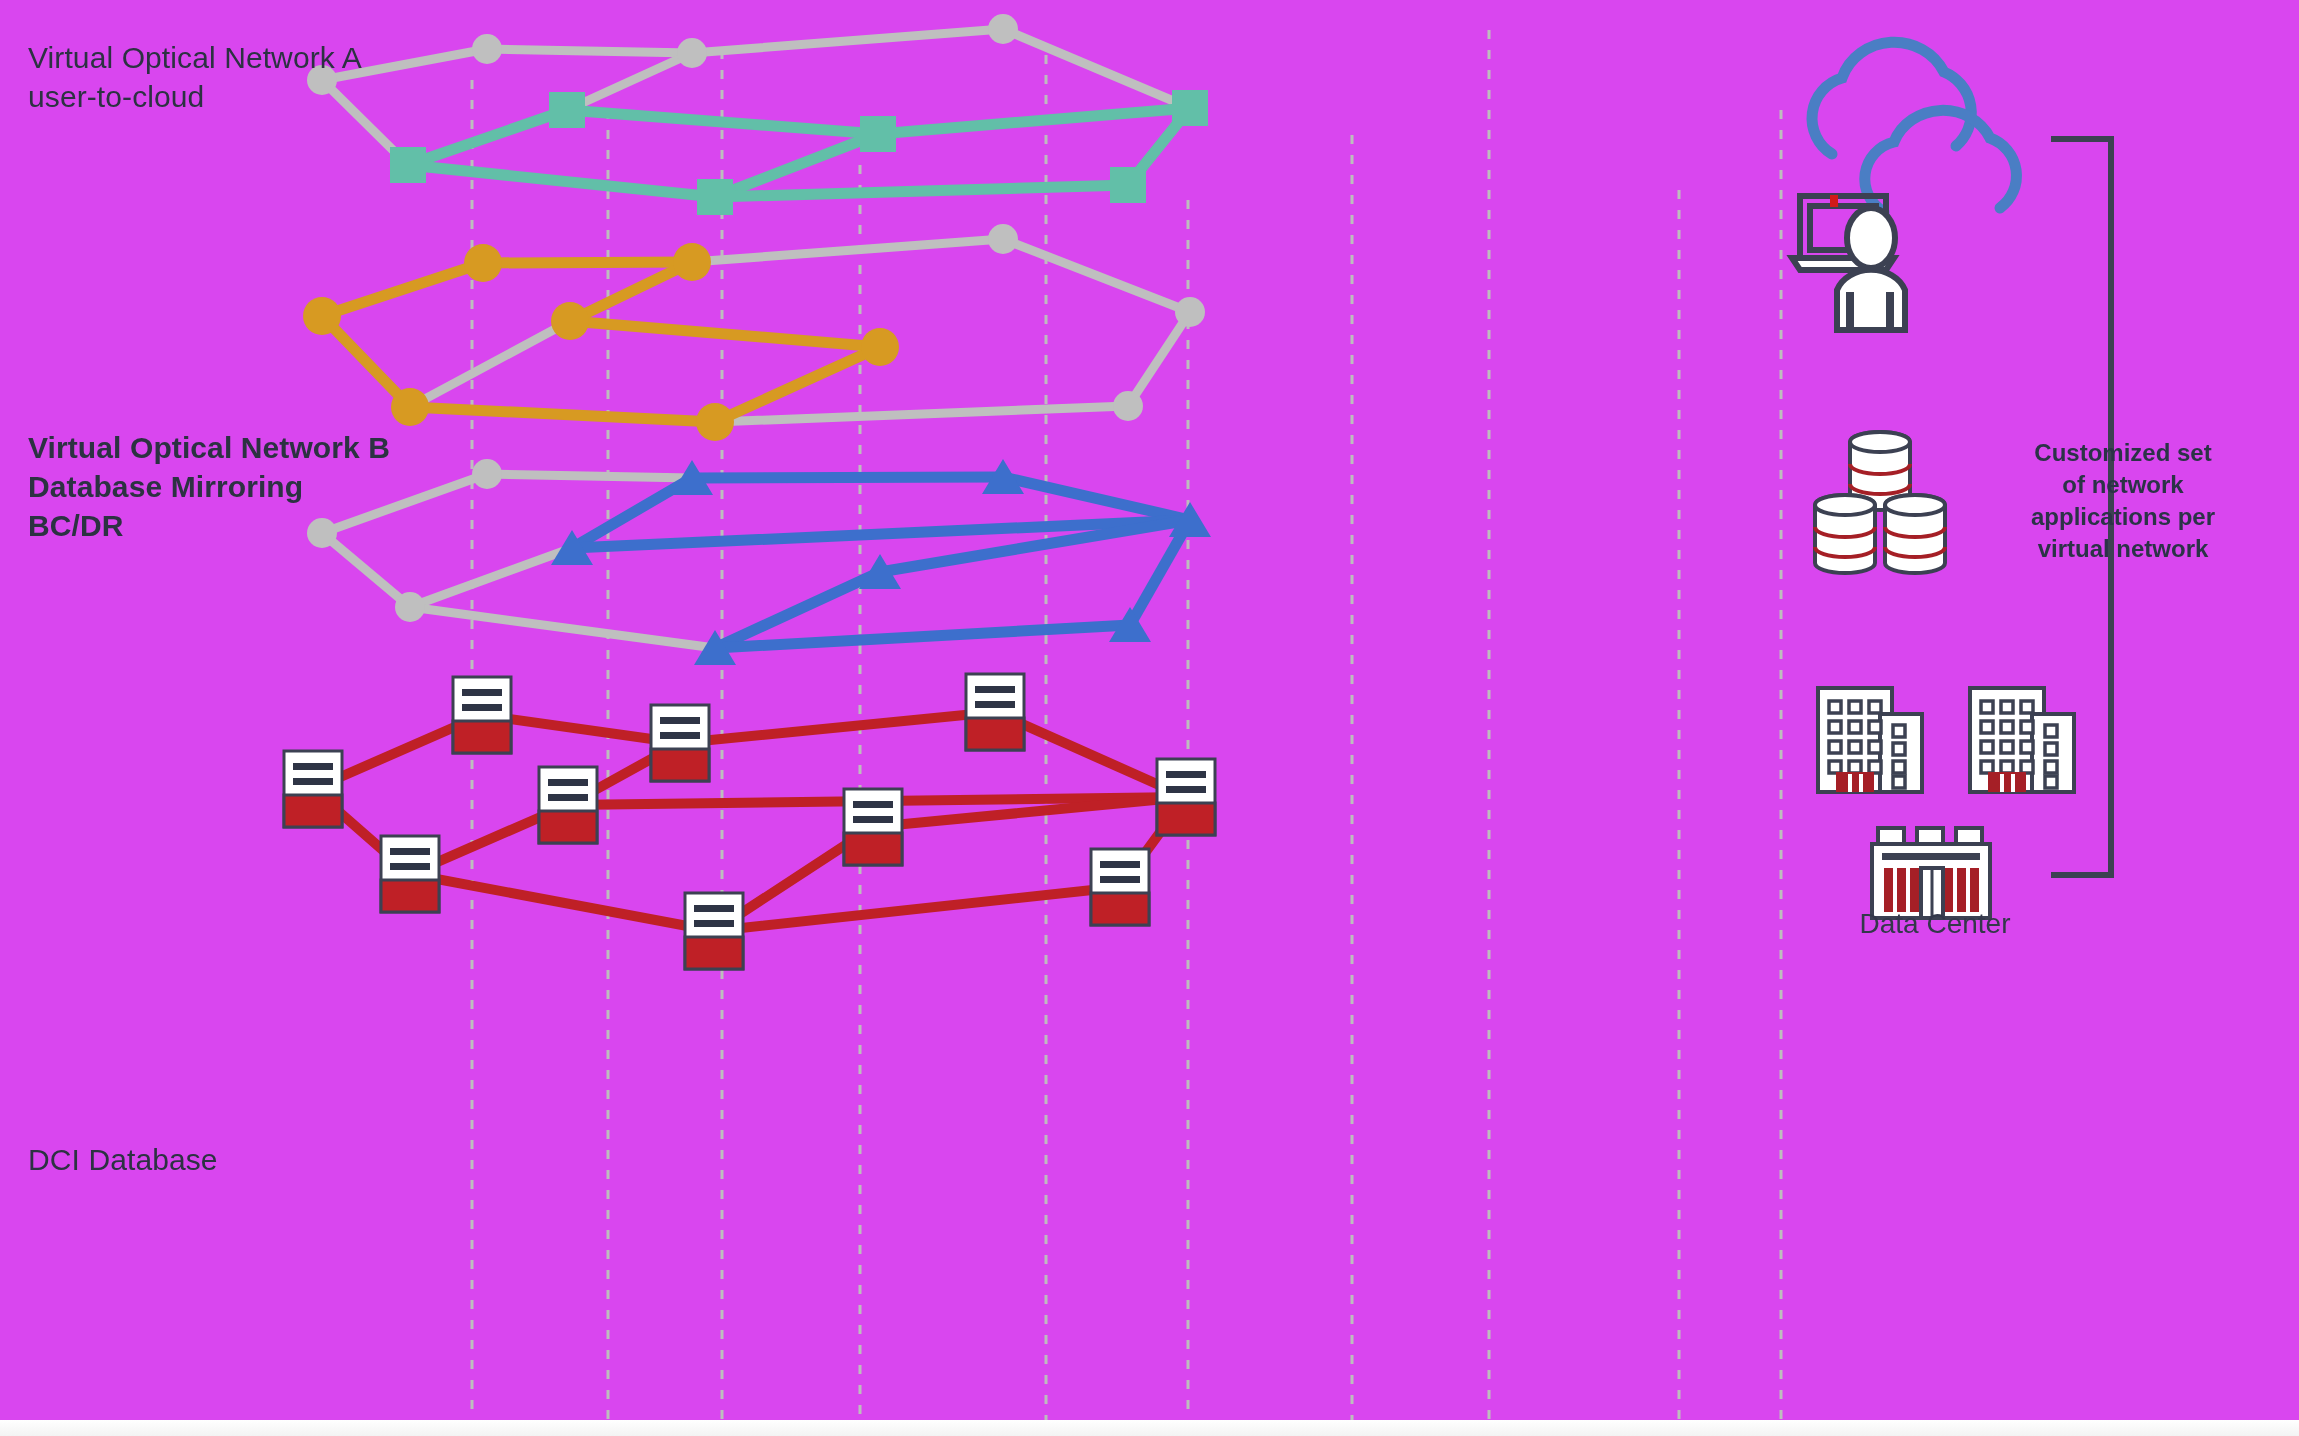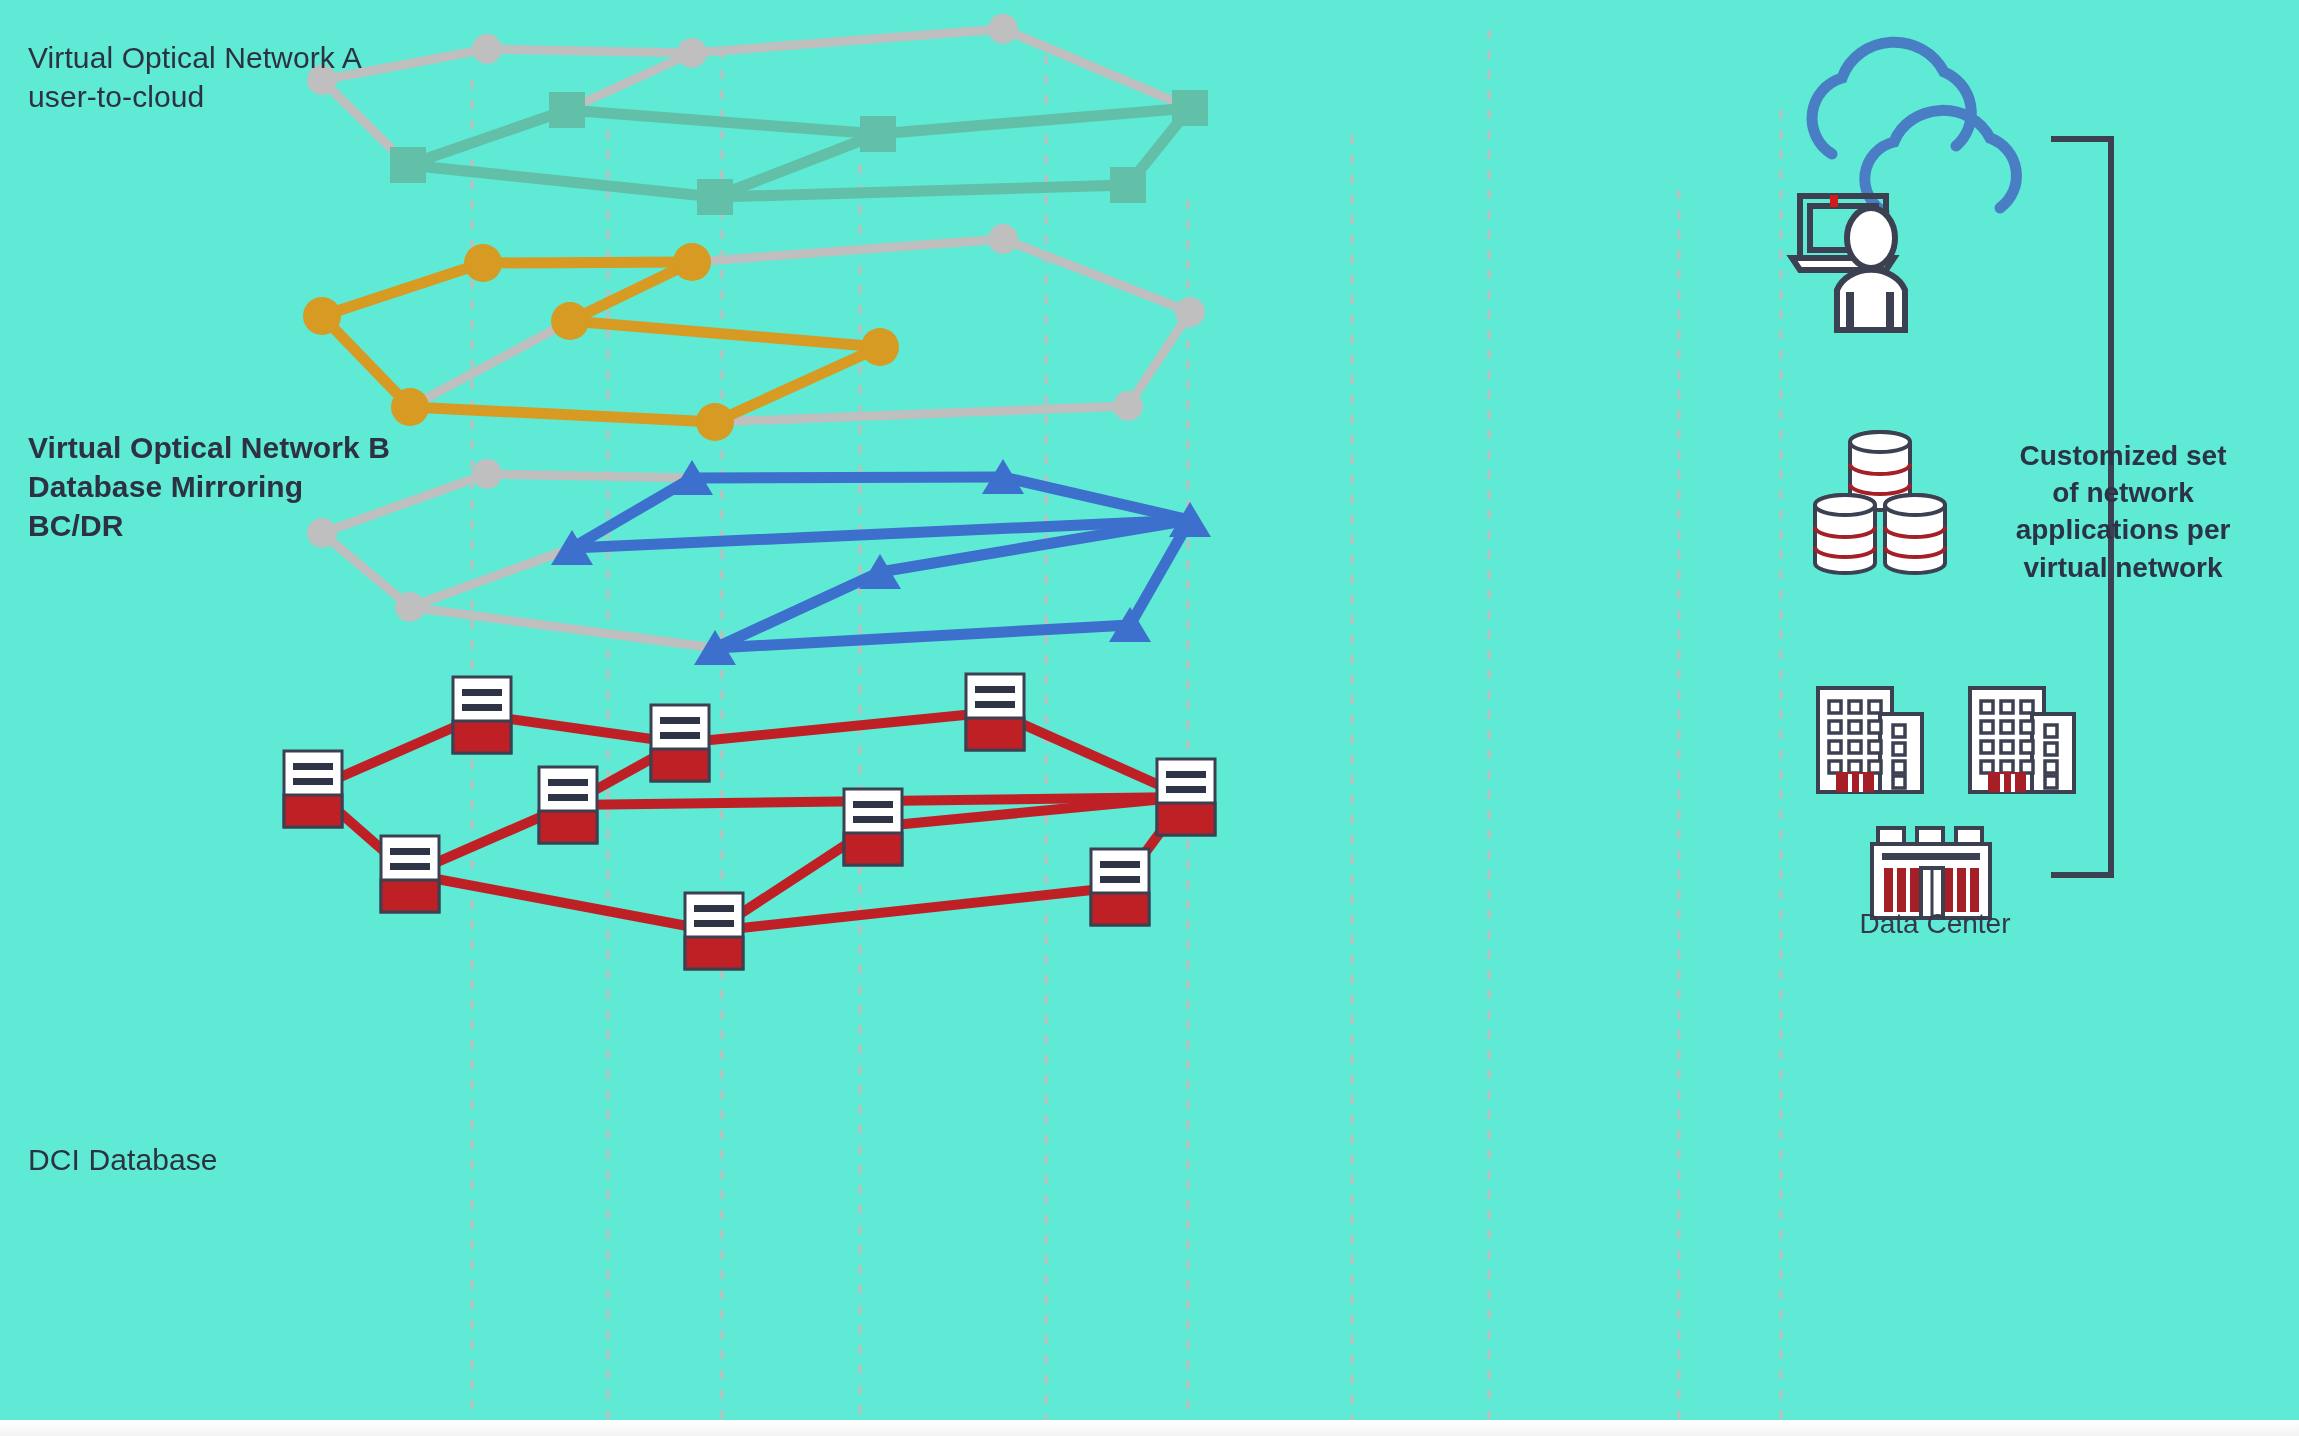--- a/index.html
+++ b/index.html
@@ -1,25 +1,25 @@
 <!DOCTYPE html>
 <html><head>
 <meta charset="utf-8">
 <style>
   html,body{margin:0;padding:0;background:#ffffff;}
   body{width:2299px;height:1436px;font-family:"Liberation Sans",sans-serif;overflow:hidden;}
-  #stage{position:relative;width:2299px;height:1436px;background:#5eead4;}
+  #stage{position:relative;width:2299px;height:1436px;background:#d946ef;}
   svg#diagram{position:absolute;left:0;top:0;width:2299px;height:1436px;}
   .layer-label{position:absolute;font-family:"Liberation Sans",sans-serif;font-size:30px;line-height:1.30;color:#2c3242;white-space:pre-line;letter-spacing:0.1px;}
   #lbl-a{left:28px;top:38px;}
   #lbl-b{left:28px;top:428px;font-weight:bold;}
   #lbl-c{left:28px;top:728px;}
   #lbl-d{left:28px;top:1140px;}
   #callout{position:absolute;left:1958px;top:437px;width:330px;text-align:center;
-           font-family:"Liberation Sans",sans-serif;font-weight:bold;font-size:28px;
+           font-family:"Liberation Sans",sans-serif;font-weight:bold;font-size:24px;
            line-height:1.33;color:#2b3347;white-space:pre-line;}
   #dc-label{position:absolute;left:1790px;top:908px;width:290px;text-align:center;
             font-family:Liberation Sans, sans-serif;font-size:28px;color:#33384a;}
   .bottomfade{position:absolute;left:0;bottom:0;width:2299px;height:16px;
               background:linear-gradient(#ffffff,#f3f3f3);}
 </style>
 </head>
 <body>
 
 <div id="stage">

